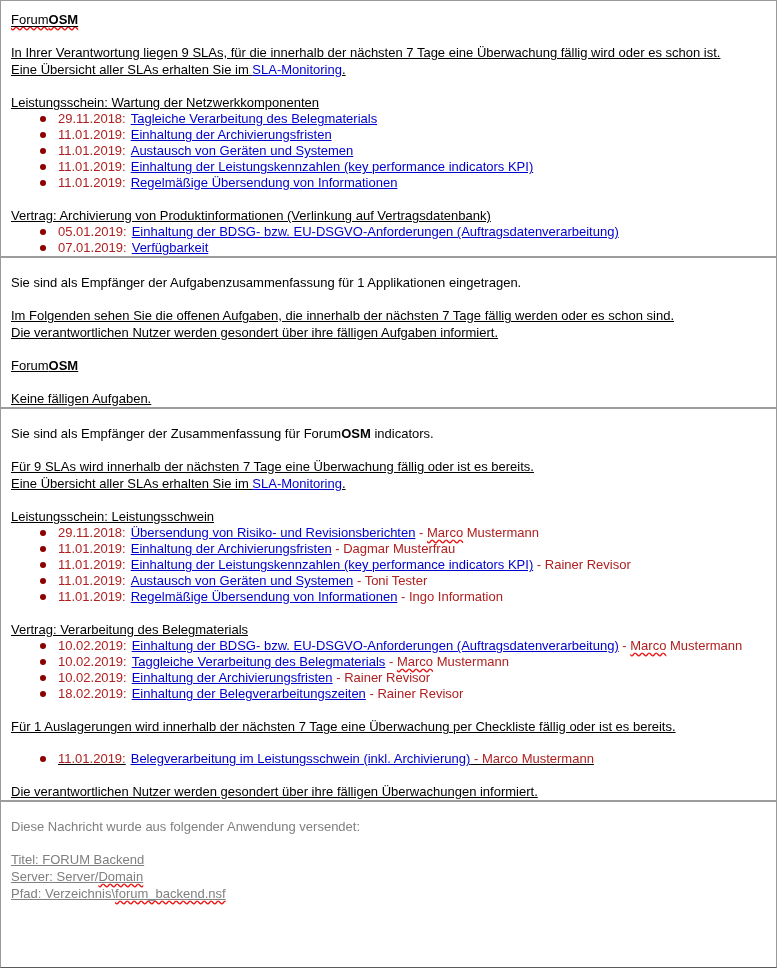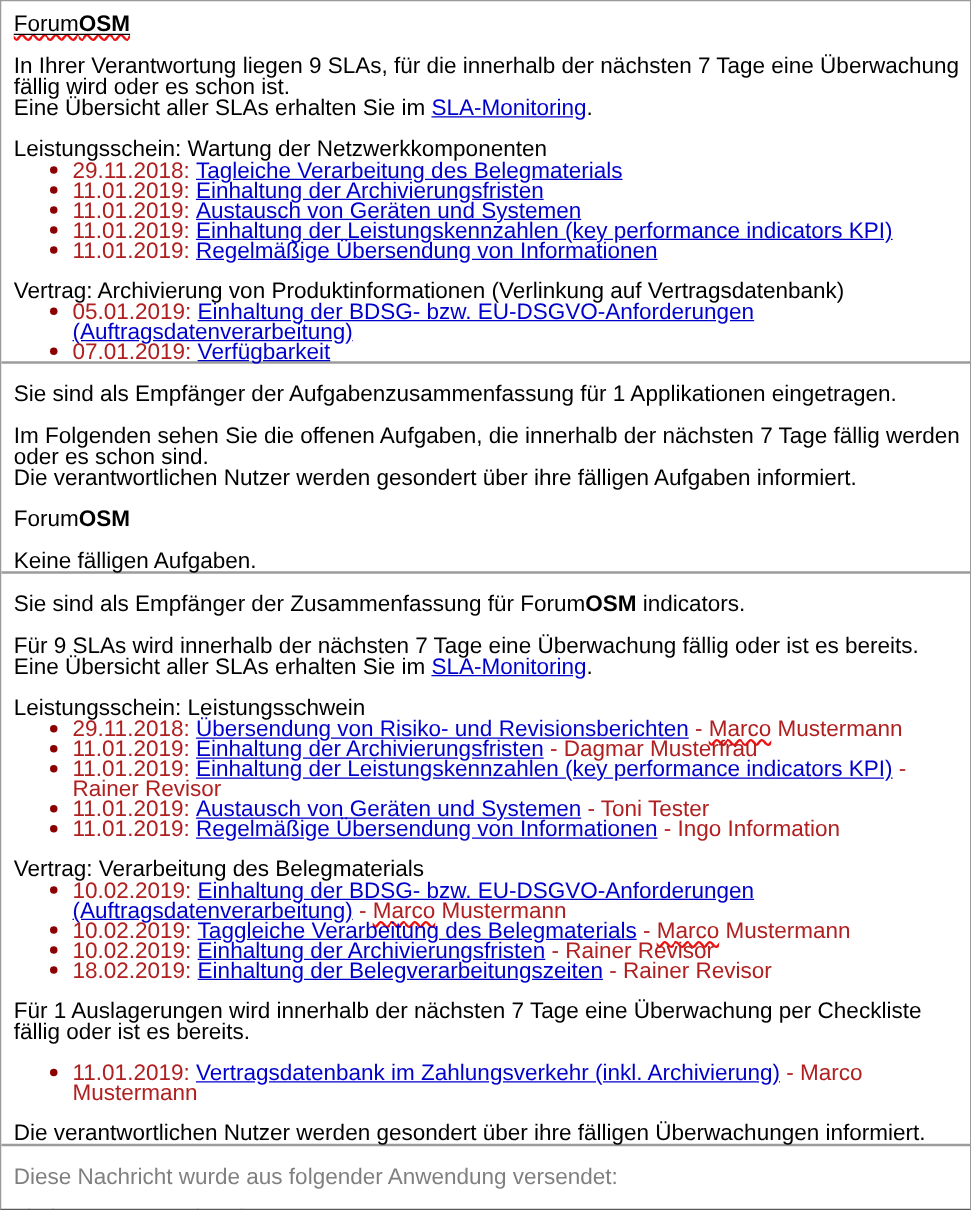--- a/index.html
+++ b/index.html
@@ -2,25 +2,25 @@
 <html lang="de" style="--accent_red: #b02020; --bullet_red: #8b0000; --link_blue: #0000cc; --muted_gray: #808080; --border_gray: #9a9a9a;"><head>
 <meta charset="utf-8">
 <style>
   html,body { margin:0; padding:0; background:#fff; }
   .page {
     width:777px; height:968px; box-sizing:border-box;
     border:1px solid var(--border_gray,#9a9a9a);
     border-bottom-color:#5a5a5a;
     overflow:hidden; background:#fff;
     font-family:"Liberation Sans", sans-serif;
-    font-size:18px; line-height:17px; color:#000;
+    font-size:13px; line-height:17px; color:#000;
   }
   .blk { margin-left:10px; margin-right:8px; }
   .gap-s { margin-top:12px; }
-  .gap-m { margin-top:16px; }
+  .gap-m { margin-top:16px;text-decoration:underline; }
   .gap-l { margin-top:16px; }
   .gap-xs { margin-top:10px; }
   .rule { border:none; border-top:2px solid #9c9c9c; margin:0; height:0; }
   .sla-item { position:relative; padding-left:57px; line-height:16px; }
   .bullet { position:absolute; left:39px; top:5px; width:6px; height:6px; border-radius:50%;
             background:var(--bullet_red,#8b0000); }
   .date { color:var(--accent_red,#b02020); margin-right:5px; }
   a.sla-link, a.txt-link { color:var(--link_blue,#0000cc); text-decoration:underline; cursor:pointer; }
   .nm { color:var(--accent_red,#b02020); }
   .spell { text-decoration-line:underline; text-decoration-style:wavy;
@@ -93,21 +93,21 @@
 
   <div class="blk gap-m">Vertrag: Verarbeitung des Belegmaterials</div>
   <div>
     <div class="sla-item"><span class="bullet"></span><span class="date">10.02.2019:</span><a href="#" class="sla-link">Einhaltung der BDSG- bzw. EU-DSGVO-Anforderungen (Auftragsdatenverarbeitung)</a><span class="nm"> - </span><span class="nm spell">Marco</span><span class="nm"> Mustermann</span></div>
     <div class="sla-item"><span class="bullet"></span><span class="date">10.02.2019:</span><a href="#" class="sla-link">Taggleiche Verarbeitung des Belegmaterials</a><span class="nm"> - </span><span class="nm spell">Marco</span><span class="nm"> Mustermann</span></div>
     <div class="sla-item"><span class="bullet"></span><span class="date">10.02.2019:</span><a href="#" class="sla-link">Einhaltung der Archivierungsfristen</a><span class="nm"> - </span><span class="nm spell"></span><span class="nm">Rainer Revisor</span></div>
     <div class="sla-item"><span class="bullet"></span><span class="date">18.02.2019:</span><a href="#" class="sla-link">Einhaltung der Belegverarbeitungszeiten</a><span class="nm"> - </span><span class="nm spell"></span><span class="nm">Rainer Revisor</span></div>
   </div>
 
   <div class="blk gap-m">Für 1 Auslagerungen wird innerhalb der nächsten 7 Tage eine Überwachung per Checkliste fällig oder ist es bereits.</div>
-  <div class="sla-item gap-m"><span class="bullet"></span><span class="date">11.01.2019:</span><a href="#" class="sla-link">Vertragsdatenbank im Zahlungsverkehr (inkl. Archivierung)</a><span class="nm"> - </span><span class="nm spell"></span><span class="nm">Marco Mustermann</span></div>
+  <div class="sla-item gap-m"><span class="bullet"></span><span class="date">11.01.2019:</span><a href="#" class="sla-link">Belegverarbeitung im Leistungsschwein (inkl. Archivierung)</a><span class="nm"> - </span><span class="nm spell"></span><span class="nm">Marco Mustermann</span></div>
   <div class="blk gap-m">Die verantwortlichen Nutzer werden gesondert über ihre fälligen Überwachungen informiert.</div>
 
   <hr class="rule gap-s">
 
   <div class="footer">
     <div class="blk gap-l">Diese Nachricht wurde aus folgender Anwendung versendet:</div>
     <div class="blk gap-m">
       <div>Titel: FORUM Backend</div>
       <div><span>Server: Server/</span><span class="spell">Domain</span></div>
       <div><span>Pfad: Verzeichnis\</span><span class="spell">forum_backend.nsf</span></div>

